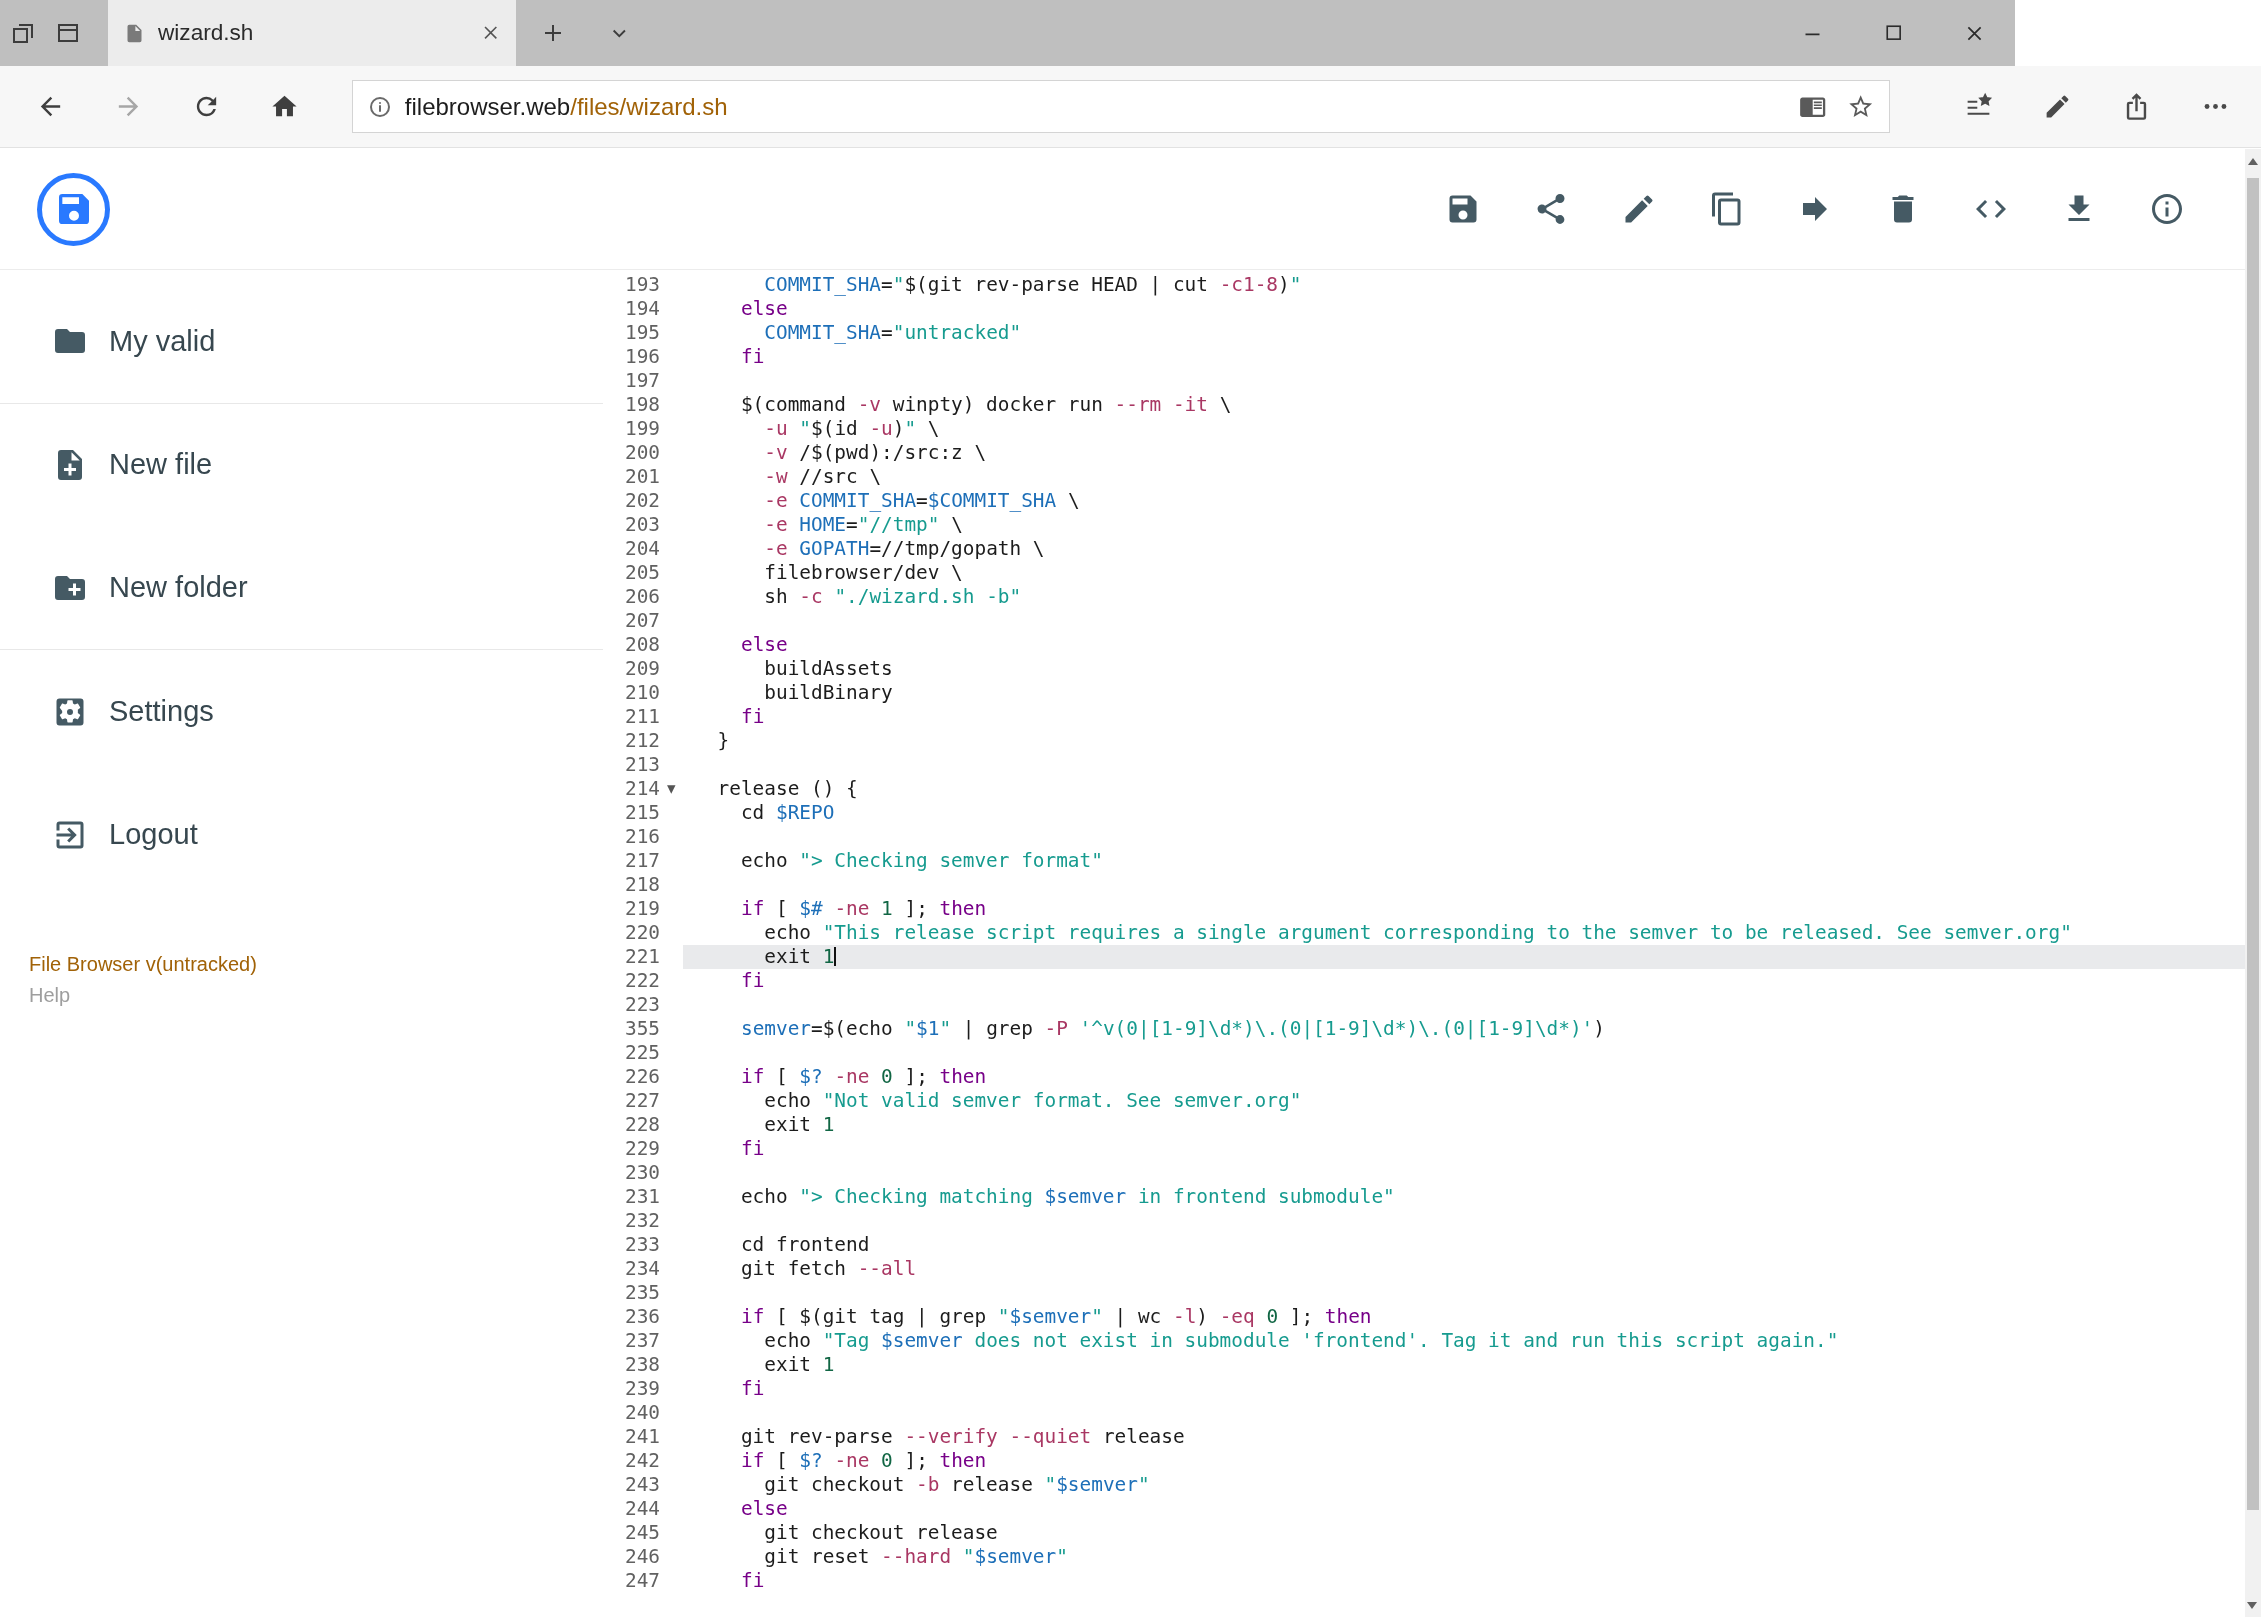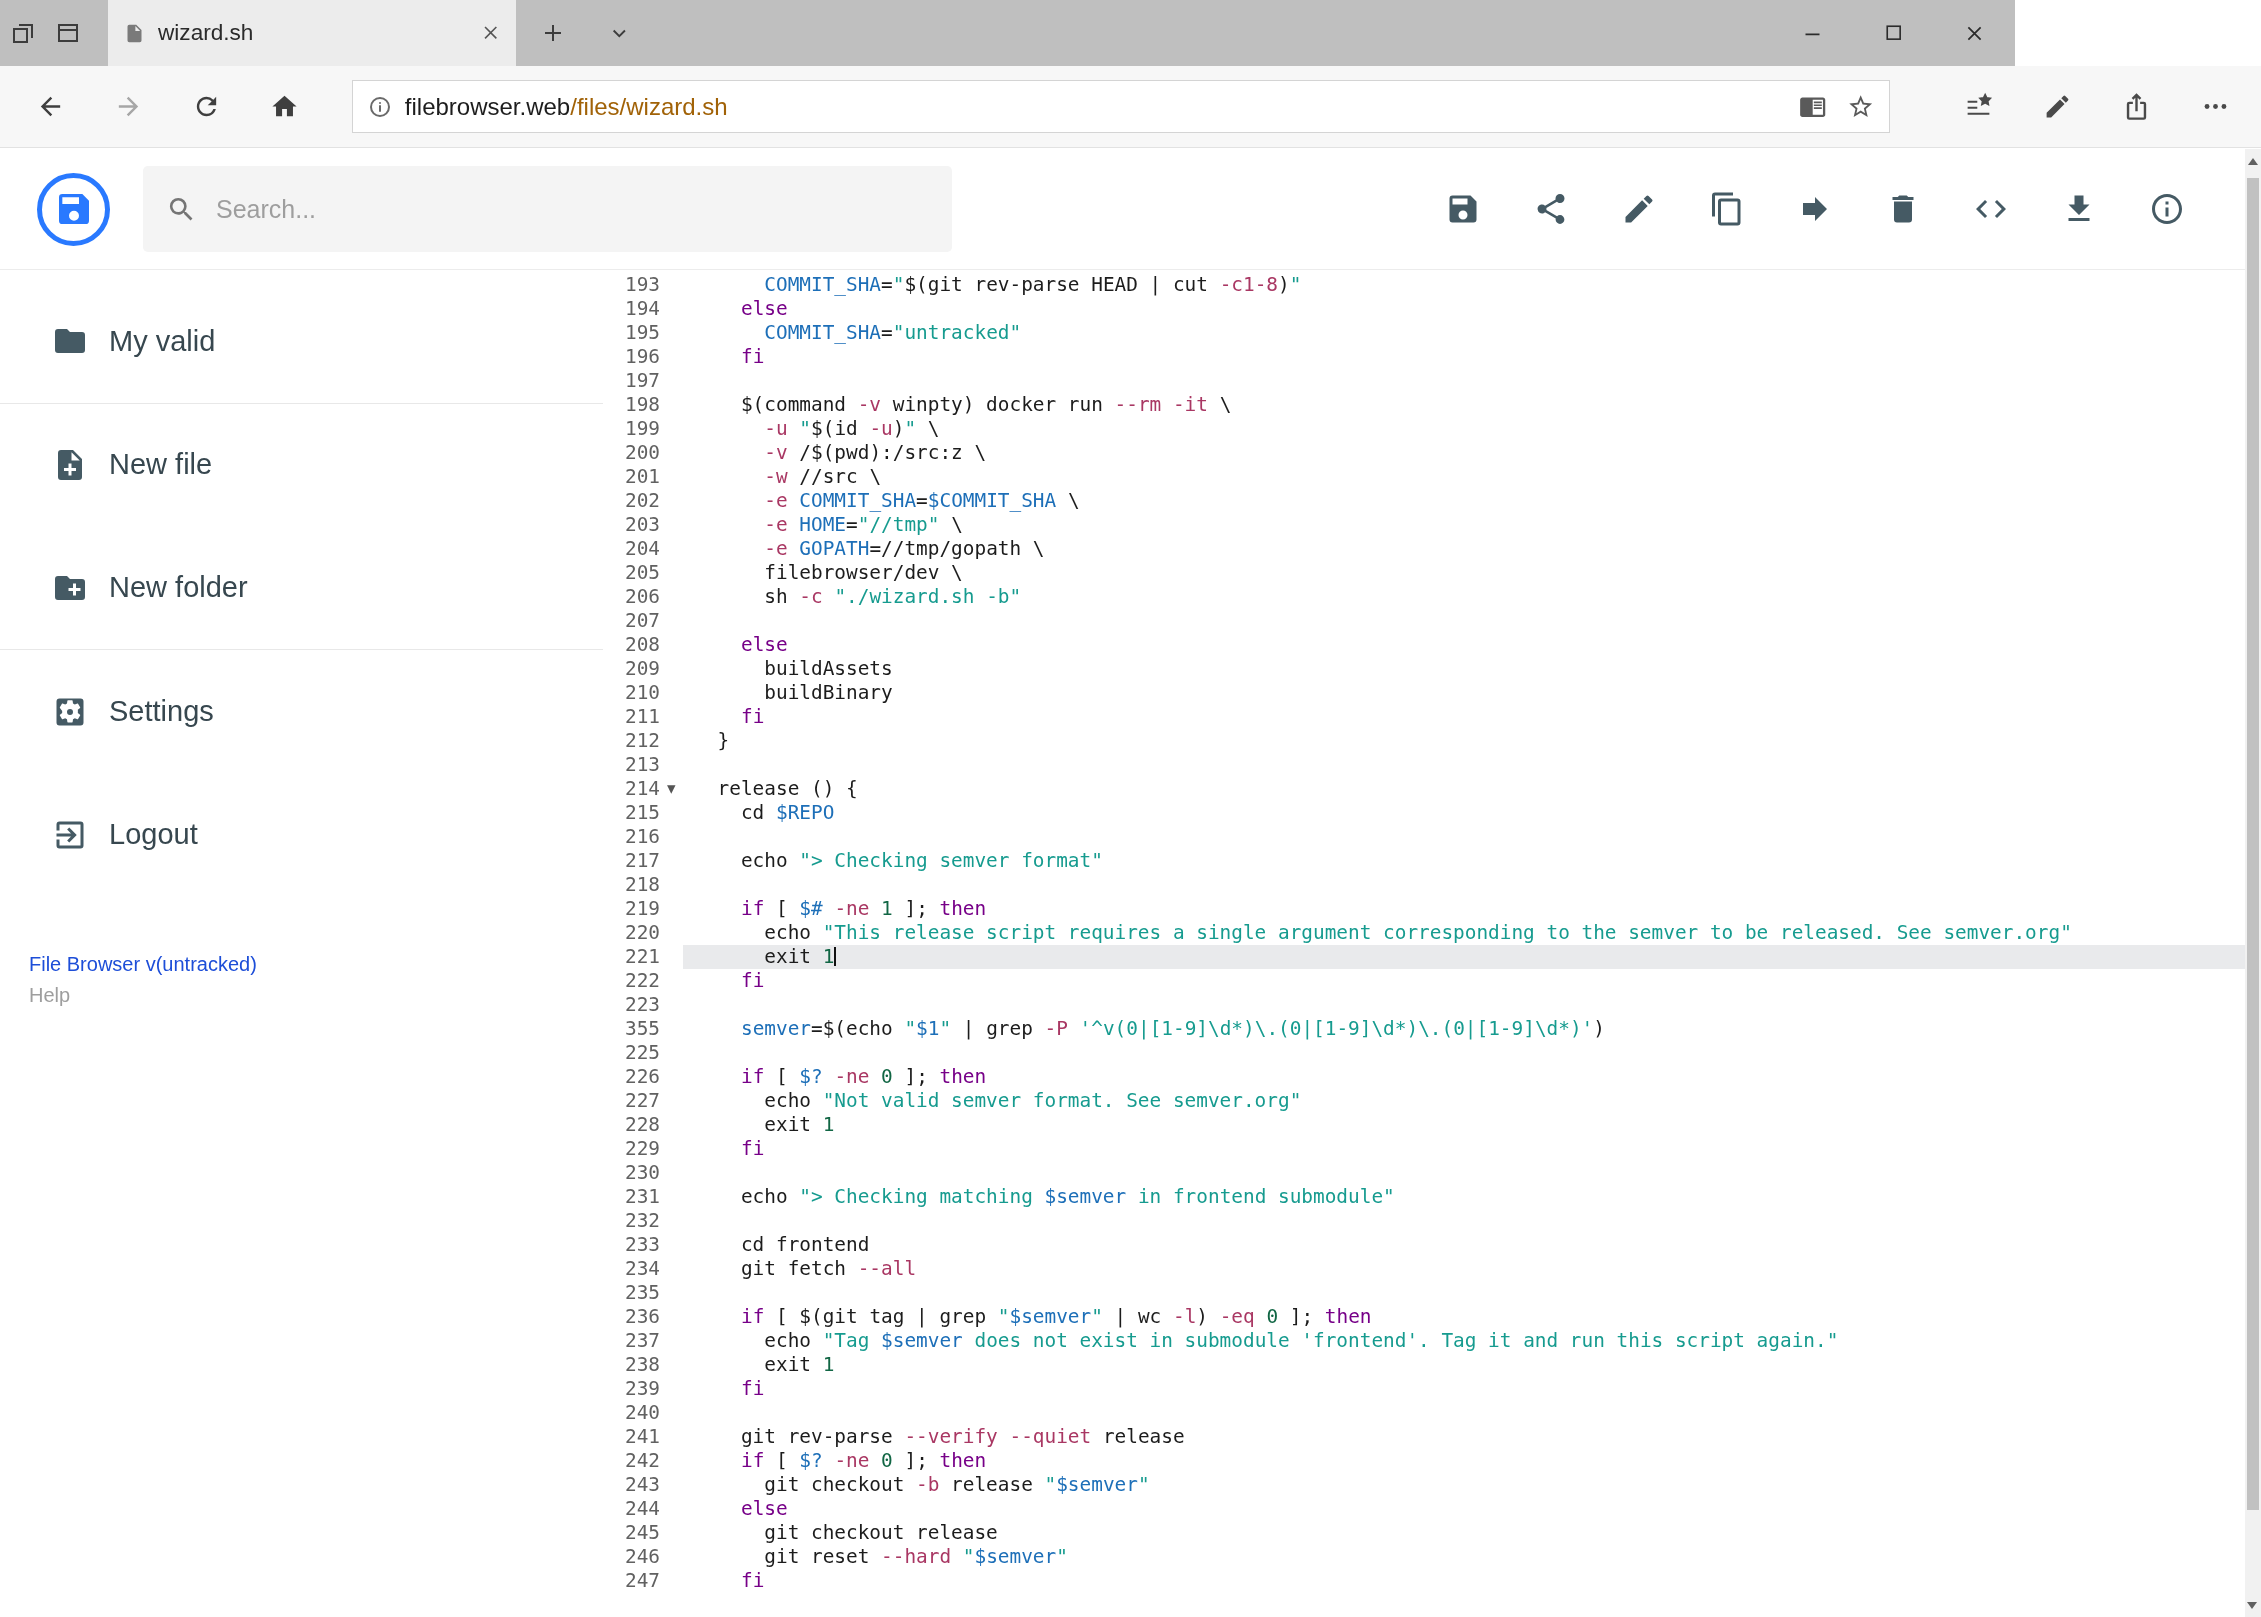--- a/index.html
+++ b/index.html
@@ -43,21 +43,21 @@
   .search input::placeholder { color:#9e9e9e; }
   .header-actions { margin-left:auto; display:flex; gap:52px; margin-right:76px; }
   .act-btn { color:#455a64; }
 
   .content { position:absolute; top:270px; left:0; width:2261px; height:1347px; display:flex; background:#fff; }
   .sidebar { width:603px; flex:none; padding-top:9.7px; }
   .side-item { height:123px; display:flex; align-items:center; padding-left:52px; color:#37474f; cursor:pointer; }
   .side-item .s-icon { color:#455a64; }
   .side-label { font-size:29px; margin-left:21px; }
   .side-divider { height:0.8px; background:#e8e8e8; }
-  .side-version { margin:57px 0 0 29px; color:#1d4ed8; font-size:20px; }
+  .side-version { margin:57px 0 0 29px; color:#a16207; font-size:20px; }
   .side-help { margin:8px 0 0 29px; color:#9e9e9e; font-size:20px; cursor:pointer; }
 
   
   .editor { flex:1; overflow:hidden; padding-top:3.2px; }
   .code-row { display:flex; height:24px; line-height:24px; white-space:pre;
     font-family:"DejaVu Sans Mono", monospace; font-size:19.4px; color:#1c1c1c; }
   .gutter { width:57px; flex:none; text-align:right; color:#616161; background:#fff; }
   .fold { width:22.6px; flex:none; background:#fff; color:#555; font-size:17px; text-align:center;
     font-family:"Liberation Sans", sans-serif; cursor:pointer; }
   .code { flex:1; padding-left:35px; }
@@ -199,28 +199,20 @@
         </svg>
     </div>
   </div>
 </div>
 
 <div class="app-header">
   <div class="logo">
     <svg width="40" height="40" viewBox="0 0 24 24" fill="#2979ff">
         <path d="M17 3H5a2 2 0 0 0-2 2v14a2 2 0 0 0 2 2h14a2 2 0 0 0 2-2V7l-4-4zm-5 16a3 3 0 1 1 0-6 3 3 0 0 1 0 6zm3-10H5V5h10v4z"></path>
       </svg>
-  </div>
-  <div class="search">
-    <span style="color:#757575;">
-      <svg width="31" height="31" viewBox="0 0 24 24" fill="currentColor">
-          <path d="M15.5 14h-.79l-.28-.27A6.47 6.47 0 0 0 16 9.5 6.5 6.5 0 1 0 9.5 16c1.61 0 3.09-.59 4.23-1.57l.27.28v.79l5 5L20.49 19l-5-5zm-6 0A4.5 4.5 0 1 1 14 9.5 4.5 4.5 0 0 1 9.5 14z"></path>
-        </svg>
-    </span>
-    <input type="text" placeholder="Search..." style="">
   </div>
   <div class="header-actions">
     <span class="act-btn">
       <svg width="36" height="36" viewBox="0 0 24 24" fill="currentColor">
           <path d="M17 3H5a2 2 0 0 0-2 2v14a2 2 0 0 0 2 2h14a2 2 0 0 0 2-2V7l-4-4zm-5 16a3 3 0 1 1 0-6 3 3 0 0 1 0 6zm3-10H5V5h10v4z"></path>
         </svg>
     </span>
     <span class="act-btn">
       <svg width="36" height="36" viewBox="0 0 24 24" fill="currentColor">
           <path d="M18 16.08a2.91 2.91 0 0 0-1.96.77L8.91 12.7c.05-.23.09-.46.09-.7s-.04-.47-.09-.7l7.05-4.11c.54.5 1.25.81 2.04.81a3 3 0 1 0-3-3c0 .24.04.47.09.7L8.04 9.81A3 3 0 1 0 6 15c.79 0 1.5-.31 2.04-.81l7.12 4.16c-.05.21-.08.43-.08.65a2.92 2.92 0 1 0 2.92-2.92z"></path>

